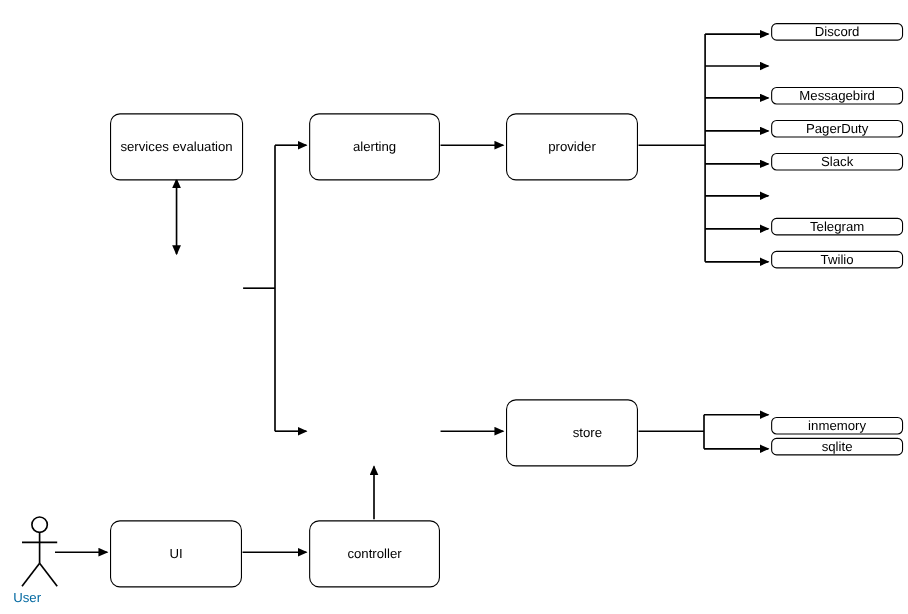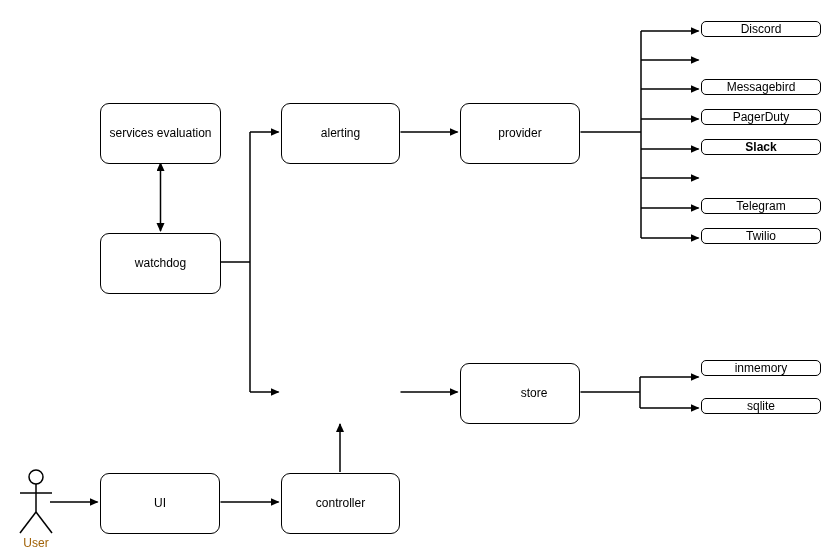--- a/index.html
+++ b/index.html
@@ -43,23 +43,23 @@
   .node.leaf {
     width: 120px;
     height: 16px;
     border-radius: 5px;
   }
   .actor-label {
     position: absolute;
     left: 12px;
     top: 536px;
     width: 48px;
-    text-align: center;
+    text-align: left;
     font-size: 12px;
-    color: #a16207;
+    color: #0369a1;
   }
 </style>
 </head>
 <body>
 
 <div class="canvas">
 
   <svg class="wires" width="825" height="558" viewBox="0 0 825 558" xmlns="http://www.w3.org/2000/svg">
     <defs>
       <marker id="arrow" markerWidth="12" markerHeight="12" refX="8" refY="4" orient="auto-start-reverse" markerUnits="userSpaceOnUse">
@@ -106,38 +106,37 @@
         <path d="M36 484 V512"></path>
         <path d="M20 493 H52"></path>
         <path d="M36 512 L20 533"></path>
         <path d="M36 512 L52 533"></path>
       </g>
     </g>
   </svg>
 
   <div class="node big" style="left:100px; top:103px;">services evaluation</div>
 
-  <div class="node big" style="left:100px; top:233px;">watchdog</div>
 
   <div class="node big" style="left:281px; top:103px; width:119px;">alerting</div>
 
   <div class="node big" style="left:460px; top:103px; width:120px;">provider</div>
 
 
   <div class="node big" style="left:460px; top:363px; width:120px;padding-left:28px;">store</div>
 
   <div class="node big" style="left:100px; top:473px; width:120px;">UI</div>
 
   <div class="node big" style="left:281px; top:473px; width:119px;">controller</div>
 
   <div class="node leaf" style="left:701px; top:21px;">Discord</div>
   <div class="node leaf" style="left:701px; top:79px;">Messagebird</div>
   <div class="node leaf" style="left:701px; top:109px;text-align:right;">PagerDuty</div>
-  <div class="node leaf" style="left:701px; top:139px;font-weight:bold;">Slack</div>
+  <div class="node leaf" style="left:701px; top:139px;">Slack</div>
   <div class="node leaf" style="left:701px; top:228px;">Twilio</div>
   <div class="node leaf" style="left:701px; top:198px;">Telegram</div>
 
-  <div class="node leaf" style="left:701px; top:360px;">inmemory</div>
+  <div class="node leaf" style="left:701px; top:379px;">inmemory</div>
   <div class="node leaf" style="left:701px; top:398px;">sqlite</div>
 
   <div class="actor-label">User</div>
 
 </div>
 
 </body></html>

